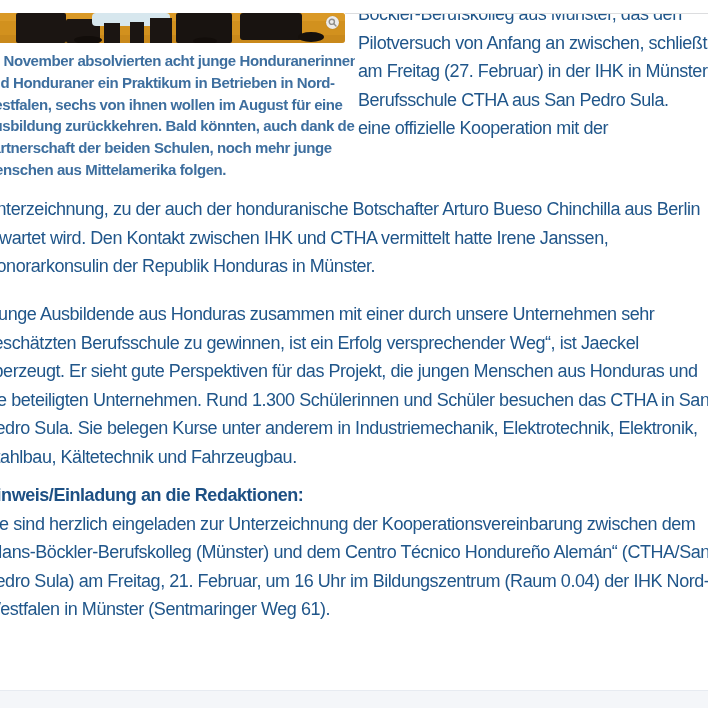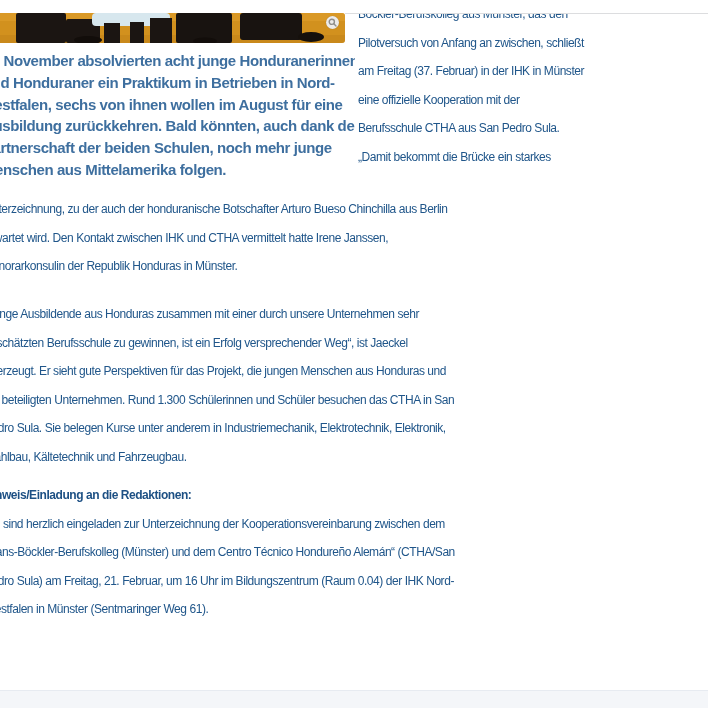--- a/index.html
+++ b/index.html
@@ -1,19 +1,19 @@
 <!DOCTYPE html>
 <html><head>
 <meta charset="utf-8">
 <style>
   html,body{margin:0;padding:0;background:#ffffff;}
   #page{position:relative;width:708px;height:708px;overflow:hidden;background:#fff;
         font-family:"Liberation Sans","DejaVu Sans",sans-serif;}
   .block{position:absolute;}
-  .bl{white-space:nowrap;line-height:28.5px;font-size:12px;letter-spacing:-0.45px;
+  .bl{white-space:nowrap;line-height:28.5px;font-size:18px;letter-spacing:-0.45px;
       color:#20568a;font-weight:400;}
   .bl.bold{font-weight:700;color:#1d5084;}
   .cl{white-space:nowrap;line-height:21.8px;font-size:15px;letter-spacing:-0.4px;
       color:#3e6f9f;font-weight:600;}
   #wrap-col{left:358px;top:0px;}
   #caption{left:-17px;top:50px;width:372px;overflow:hidden;z-index:1;}
   #para1{left:-16px;top:195px;}
   #para2{left:-16px;top:300px;}
   #para3{left:-16px;top:481px;}
   #top-mask{left:345px;top:0;width:363px;height:13px;background:#fff;
@@ -62,24 +62,23 @@
     <div class="cl">und Honduraner ein Praktikum in Betrieben in Nord-</div>
     <div class="cl">westfalen, sechs von ihnen wollen im August für eine</div>
     <div class="cl">Ausbildung zurückkehren. Bald könnten, auch dank der</div>
     <div class="cl">Partnerschaft der beiden Schulen, noch mehr junge</div>
     <div class="cl">Menschen aus Mittelamerika folgen.</div>
   </div>
 
   <div id="wrap-col" class="block">
     <div class="bl">Böckler-Berufskolleg aus Münster, das den</div>
     <div class="bl">Pilotversuch von Anfang an zwischen, schließt</div>
-    <div class="bl">am Freitag (37. Februar) in der IHK in Münster</div>
+    <div class="bl">am Freitag (27. Februar) in der IHK in Münster</div>
+    <div class="bl">Berufsschule CTHA aus San Pedro Sula.</div>
     <div class="bl">eine offizielle Kooperation mit der</div>
-    <div class="bl">Berufsschule CTHA aus San Pedro Sula.</div>
-    <div class="bl">„Damit bekommt die Brücke ein starkes</div>
   </div>
 
   <div id="para1" class="block">
     <div class="bl">Unterzeichnung, zu der auch der honduranische Botschafter Arturo Bueso Chinchilla aus Berlin</div>
     <div class="bl">erwartet wird. Den Kontakt zwischen IHK und CTHA vermittelt hatte Irene Janssen,</div>
     <div class="bl">Honorarkonsulin der Republik Honduras in Münster.</div>
   </div>
 
   <div id="para2" class="block">
     <div class="bl">„Junge Ausbildende aus Honduras zusammen mit einer durch unsere Unternehmen sehr</div>

